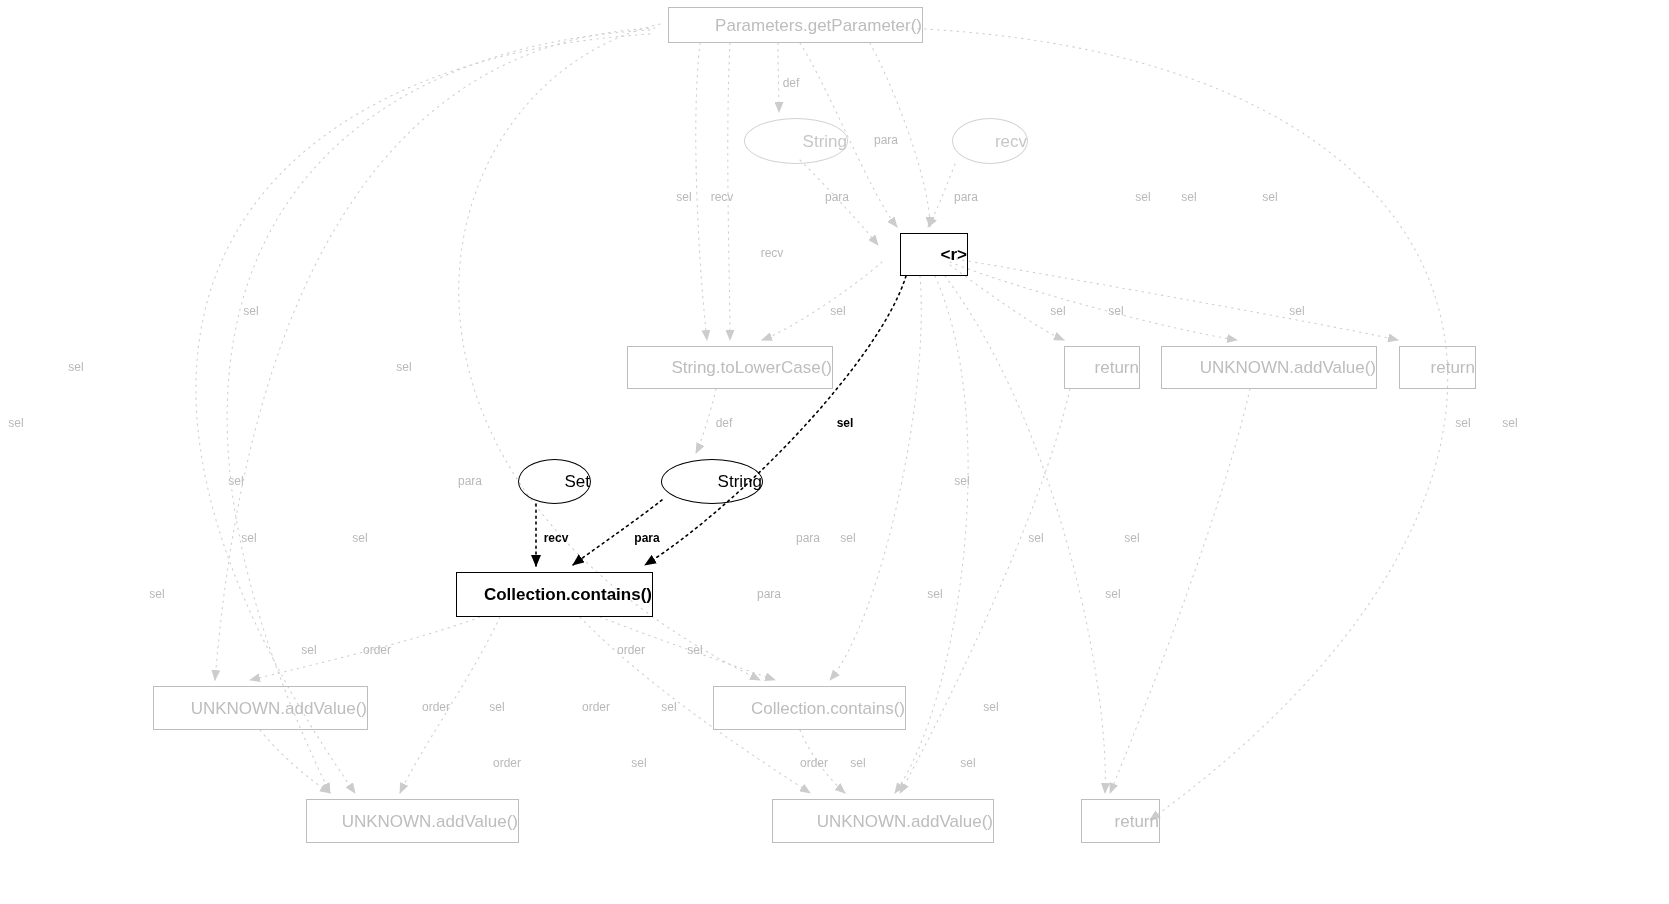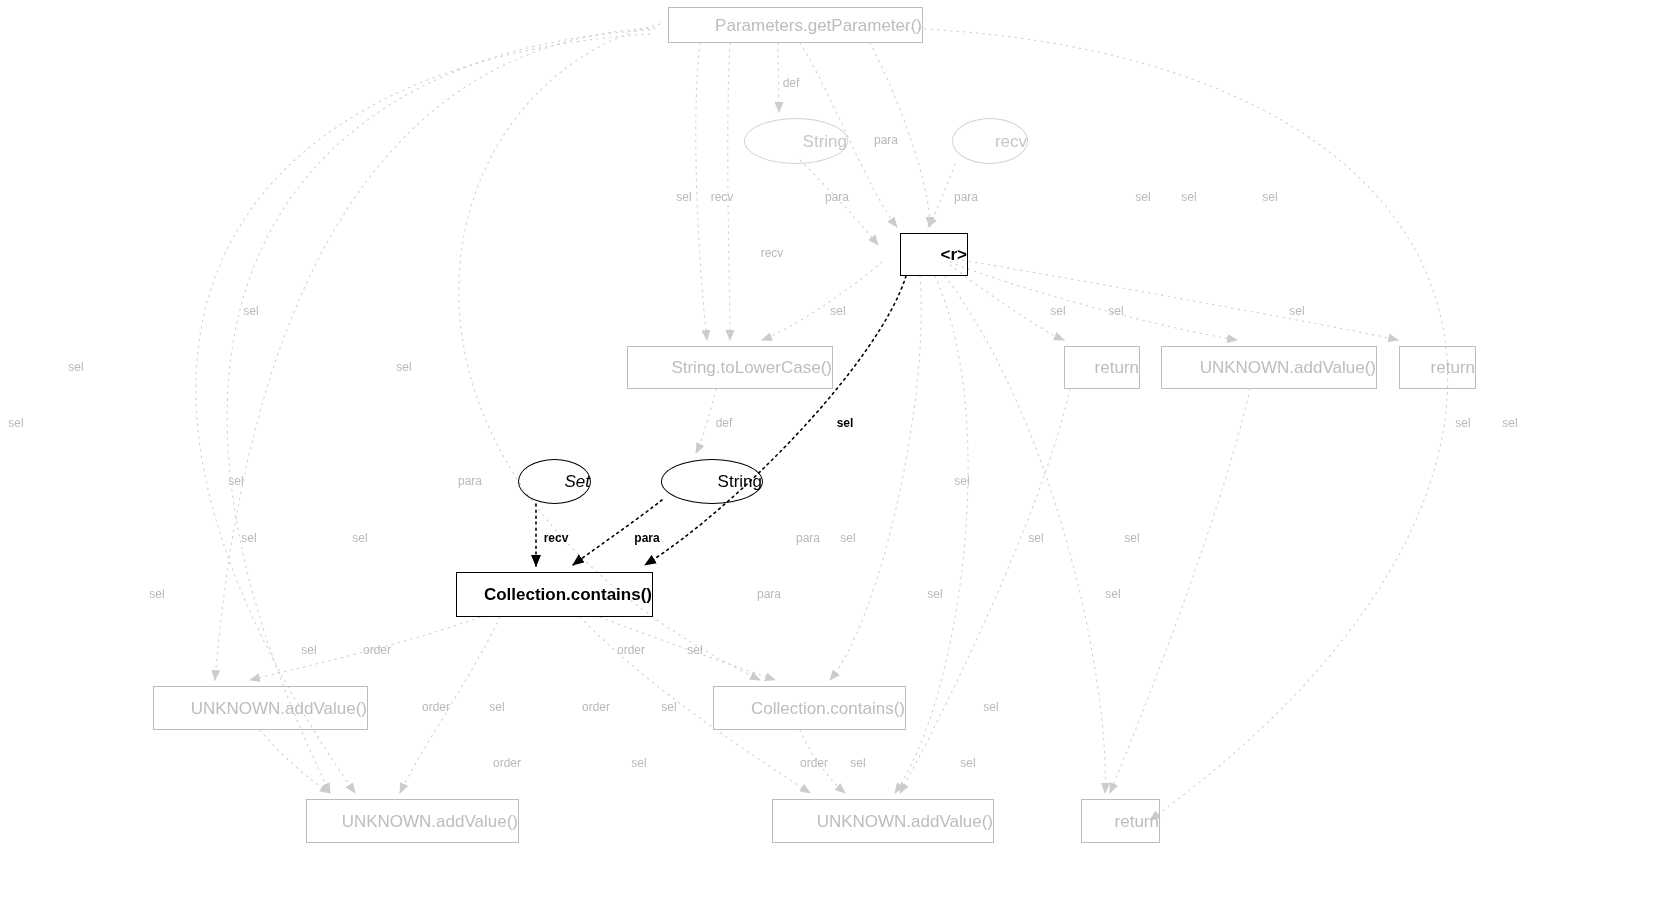--- a/index.html
+++ b/index.html
@@ -136,21 +136,21 @@
       </div>
       <div class="node box" style="left: 1046px; top: 346px; width: 76px; height: 43px;">
         <span>return</span>
       </div>
       <div class="node box" style="left: 1143px; top: 346px; width: 216px; height: 43px;">
         <span>UNKNOWN.addValue()</span>
       </div>
       <div class="node box" style="left: 1381px; top: 346px; width: 77px; height: 43px;">
         <span>return</span>
       </div>
-      <div class="node ellipse dark" style="left: 500px; top: 459px; width: 73px; height: 45px; font-style: italic;">
+      <div class="node ellipse dark" style="left: 500px; top: 459px; width: 73px; height: 45px;">
         <span>Set</span>
       </div>
       <div class="node ellipse dark" style="left: 643px; top: 459px; width: 102px; height: 45px;">
         <span>String</span>
       </div>
       <div class="node box dark" style="left: 438px; top: 572px; width: 197px; height: 45px;">
         <span>Collection.contains()</span>
       </div>
       <div class="node box" style="left: 135px; top: 686px; width: 215px; height: 44px;">
         <span>UNKNOWN.addValue()</span>

